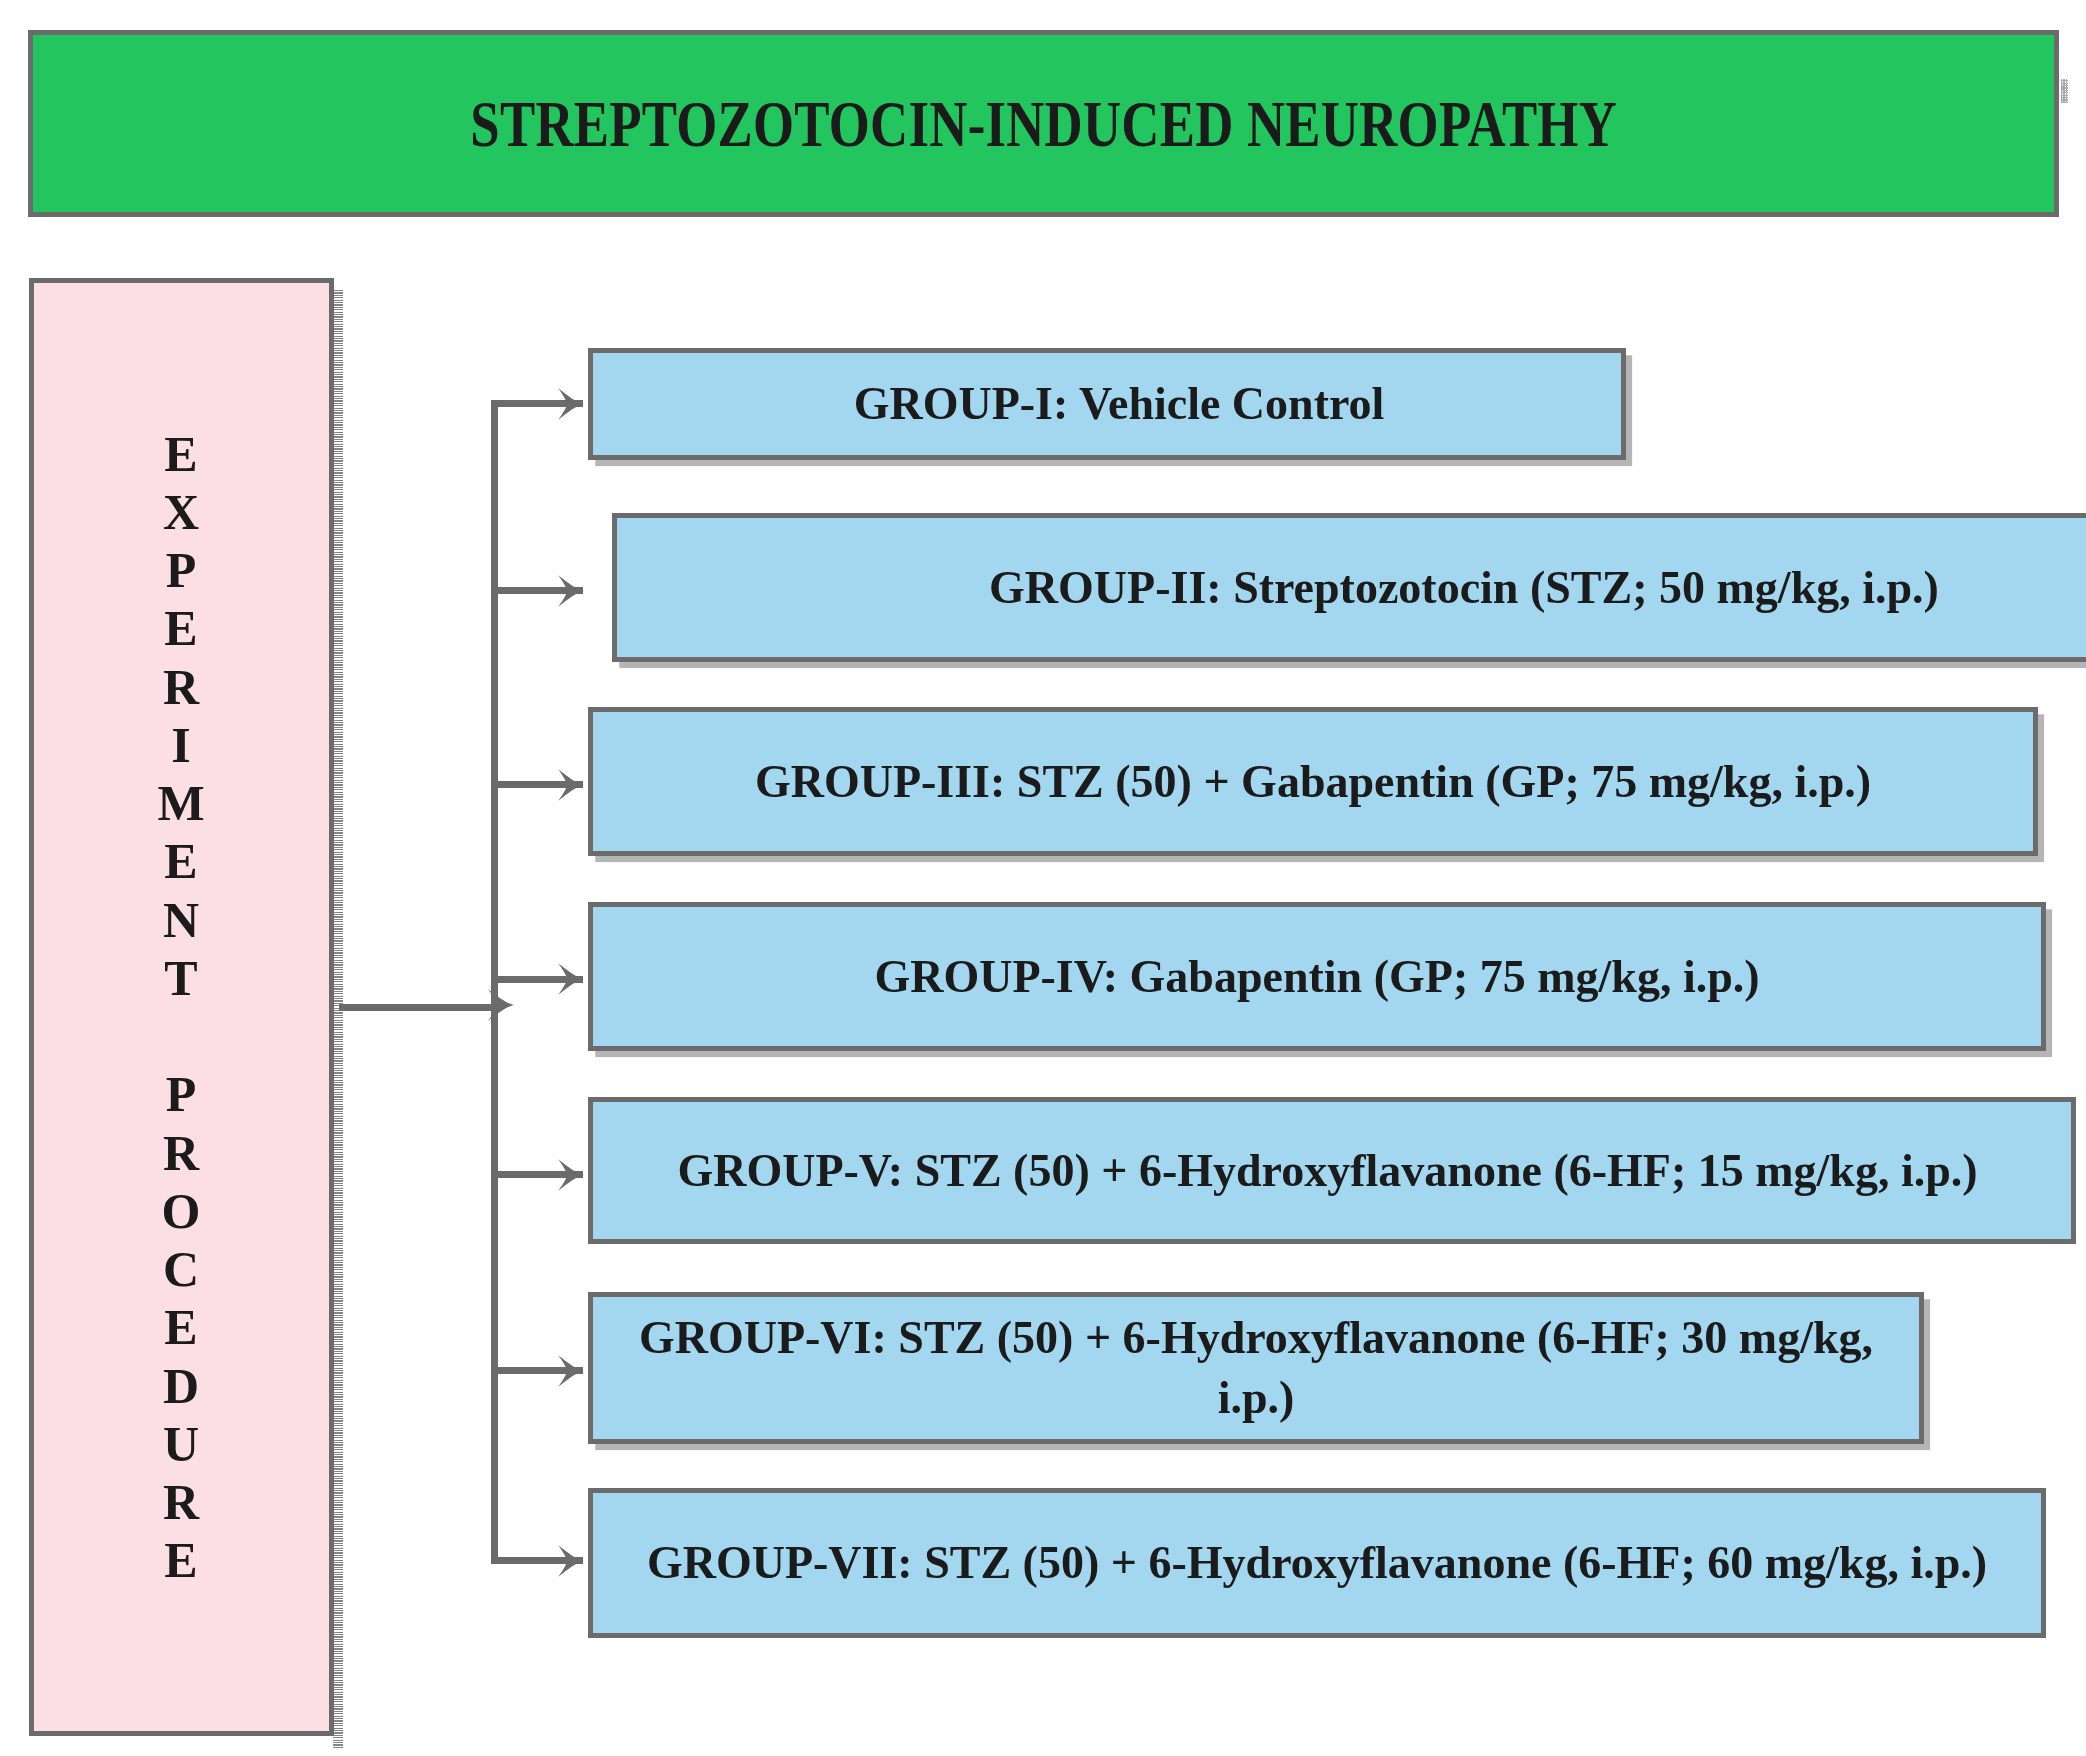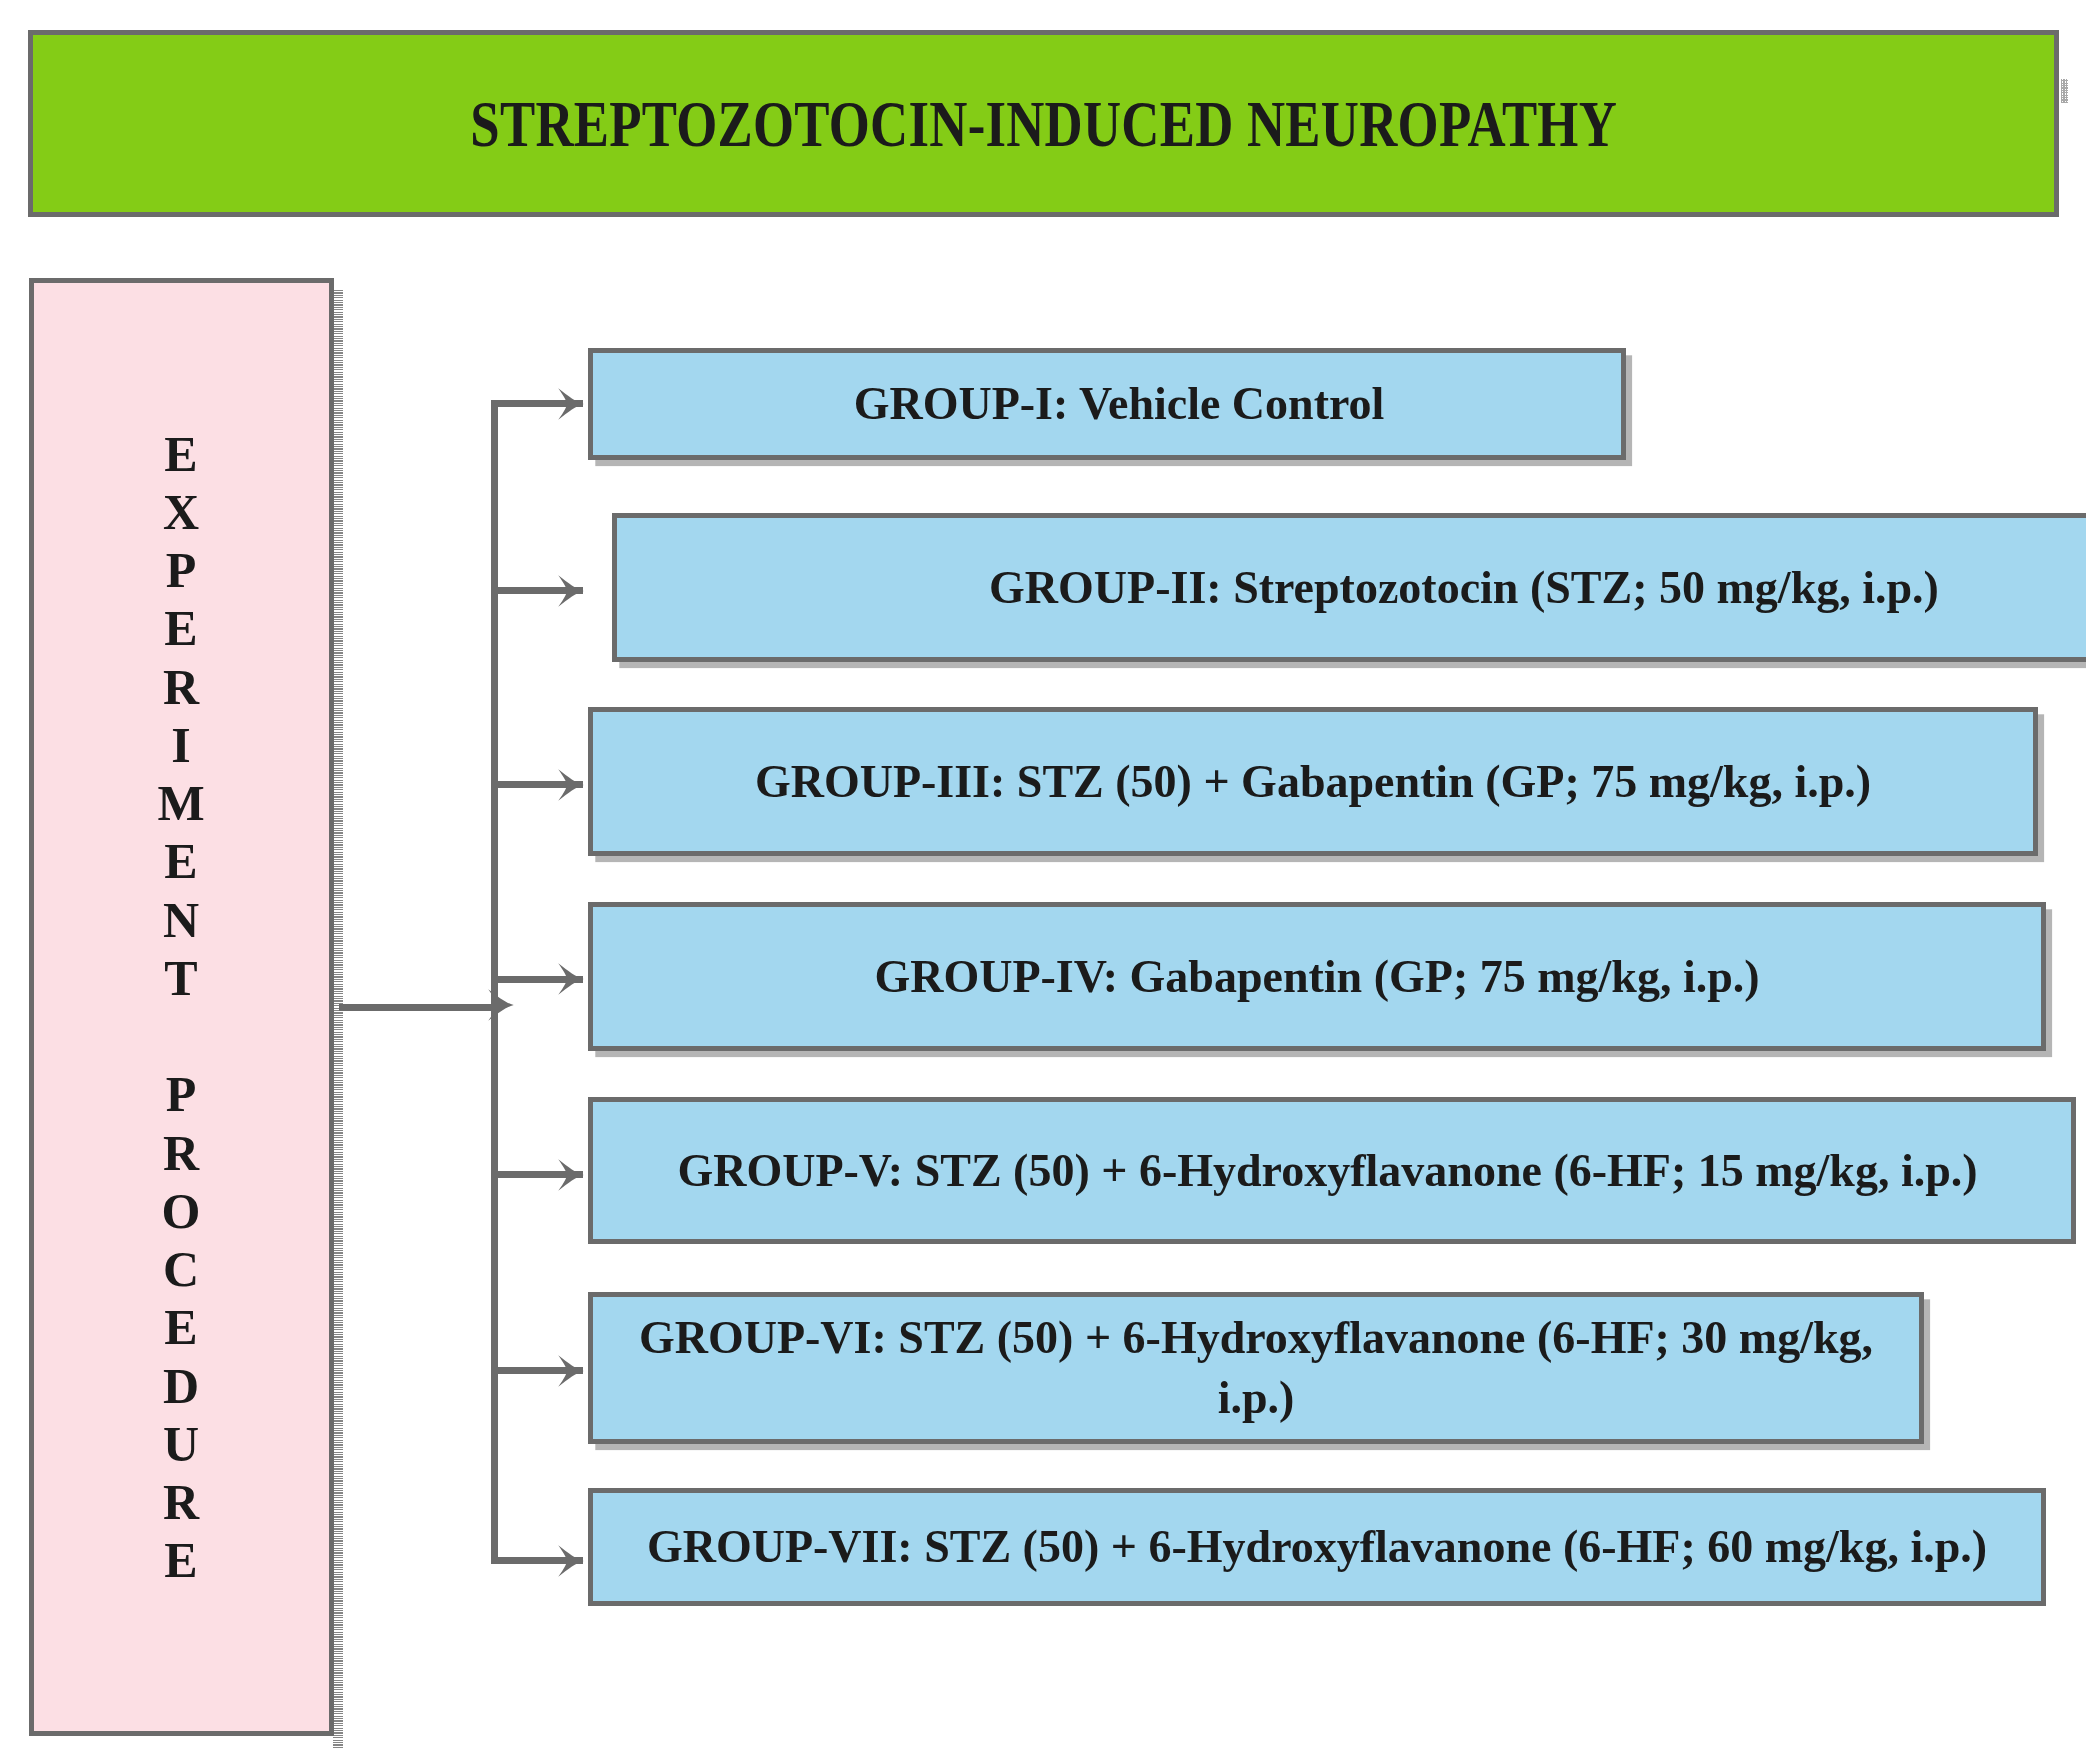--- a/index.html
+++ b/index.html
@@ -28,21 +28,21 @@
     color: #1b1b1b;
     font-weight: bold;
   }
 
   
   #title-box {
     left: 28px;
     top: 30px;
     width: 2031px;
     height: 187px;
-    background: #84cc16;
+    background: #22c55e;
   }
   #title-text {
     font-size: 66px;
     letter-spacing: 0.3px;
     transform: scaleX(0.80);
     transform-origin: center center;
     white-space: nowrap;
     line-height: 1;
   }
 
@@ -114,21 +114,21 @@
       repeating-linear-gradient(90deg,#8c8c8c 0 1.2px,#ffffff 1.2px 2.4px);
     opacity: .95;
   }
 
   #g1 { left: 588px;  top: 348px;  width: 1038px; height: 112px; padding-left: 40px; }
   #g2 { left: 612px;  top: 513px;  width: 1704px; height: 149px; }
   #g3 { left: 588px;  top: 707px; width: 1450px; height: 149px; }
   #g4 { left: 588px;  top: 902px; width: 1458px; height: 149px; align-items: center; }
   #g5 { left: 588px;  top: 1097px; width: 1488px; height: 147px; padding-left: 7px; }
   #g6 { left: 588px;  top: 1292px; width: 1336px; height: 152px; }
-  #g7 { left: 588px;  top: 1488px; width: 1458px; height: 118px; }
+  #g7 { left: 588px;  top: 1488px; width: 1458px; height: 150px; }
 
   
   .ln {
     position: absolute;
     background: #6b6b6b;
   }
   .ln-v { width: 6.7px; }
   .ln-h { height: 6.7px; }
 
   

